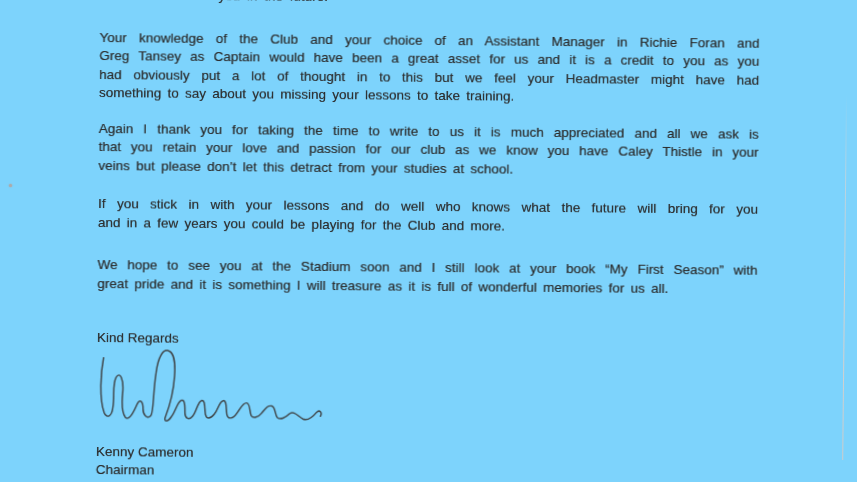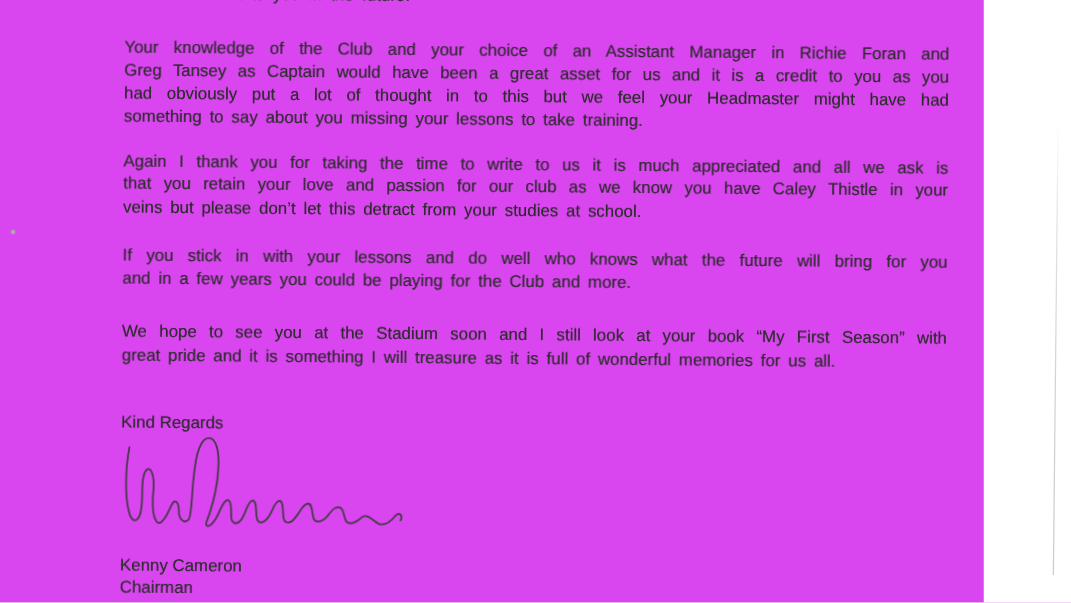--- a/index.html
+++ b/index.html
@@ -10,22 +10,22 @@
   body {
     width: 857px;
     height: 482px;
     overflow: hidden;
     position: relative;
     font-family: "Liberation Sans", sans-serif;
   }
   .page {
     position: absolute;
     left: 0; top: 0;
-    width: 787px; height: 482px;
-    background: #d946ef;
+    width: 857px; height: 482px;
+    background: #7dd3fc;
   }
   
   .letter {
     position: absolute;
     left: 100px;
     top: -14px;
     width: 660px;
     transform: rotate(0.5deg);
     transform-origin: 0 0;
     color: #2b2b2b;

